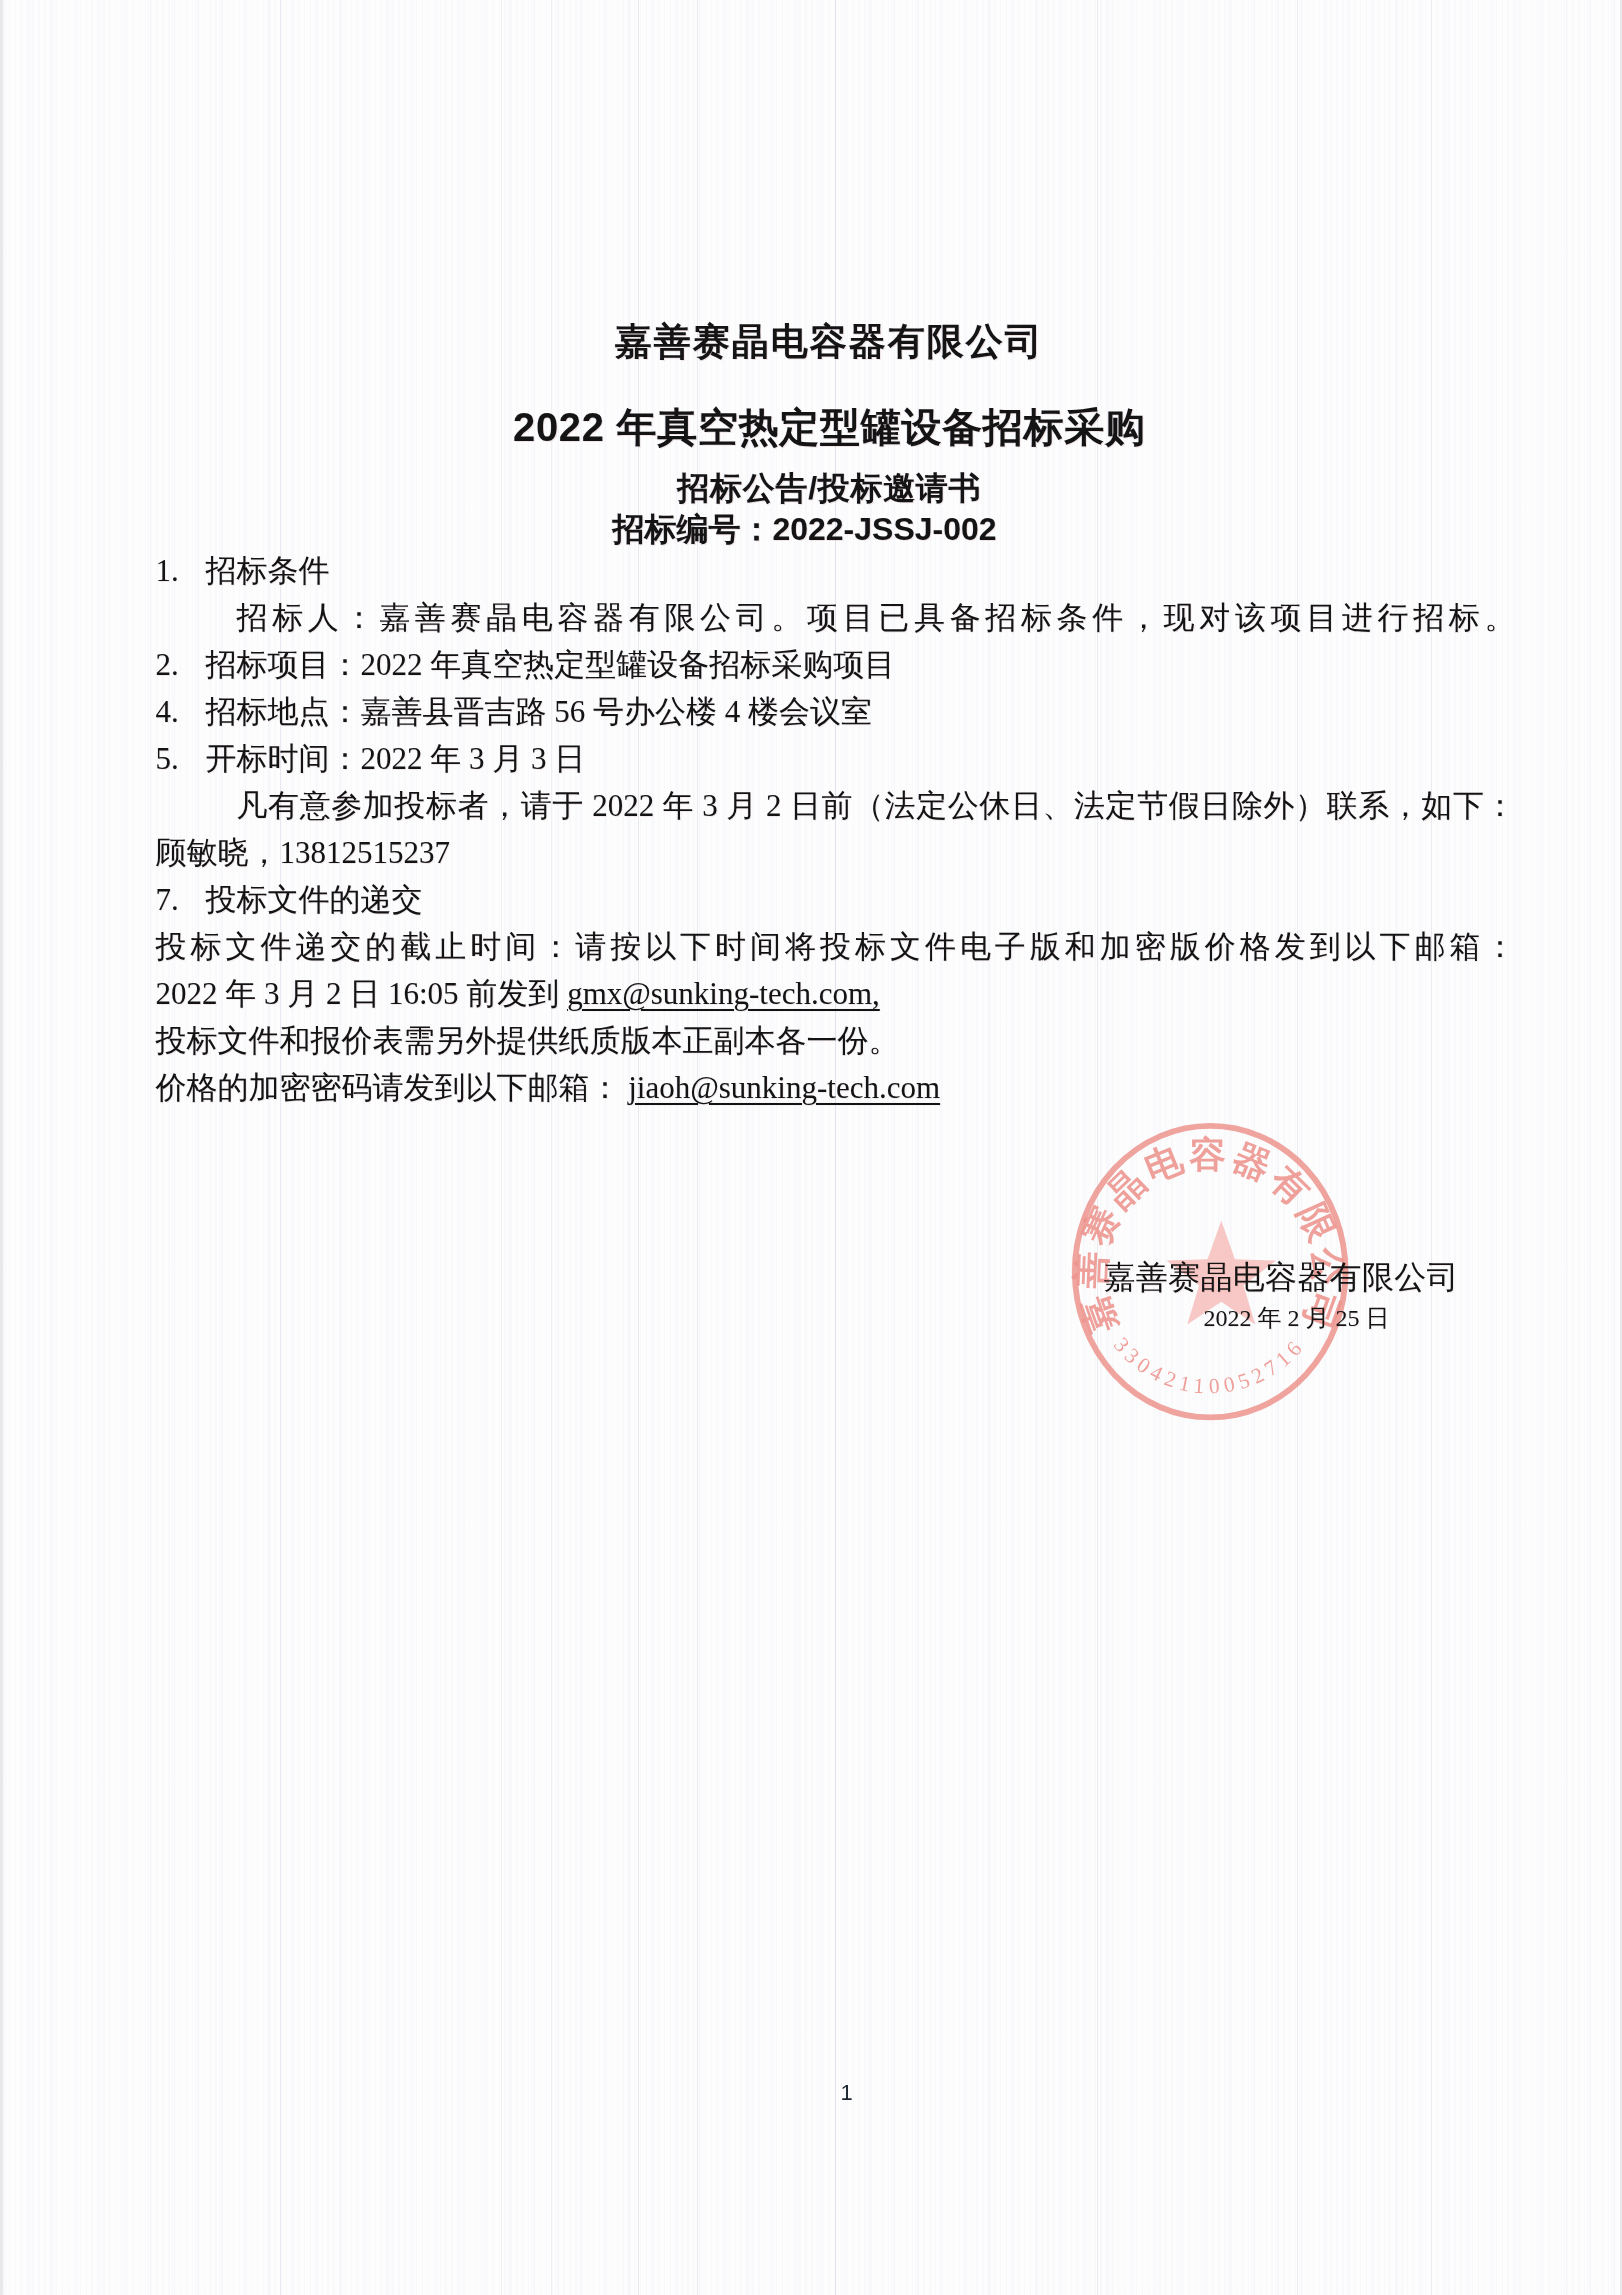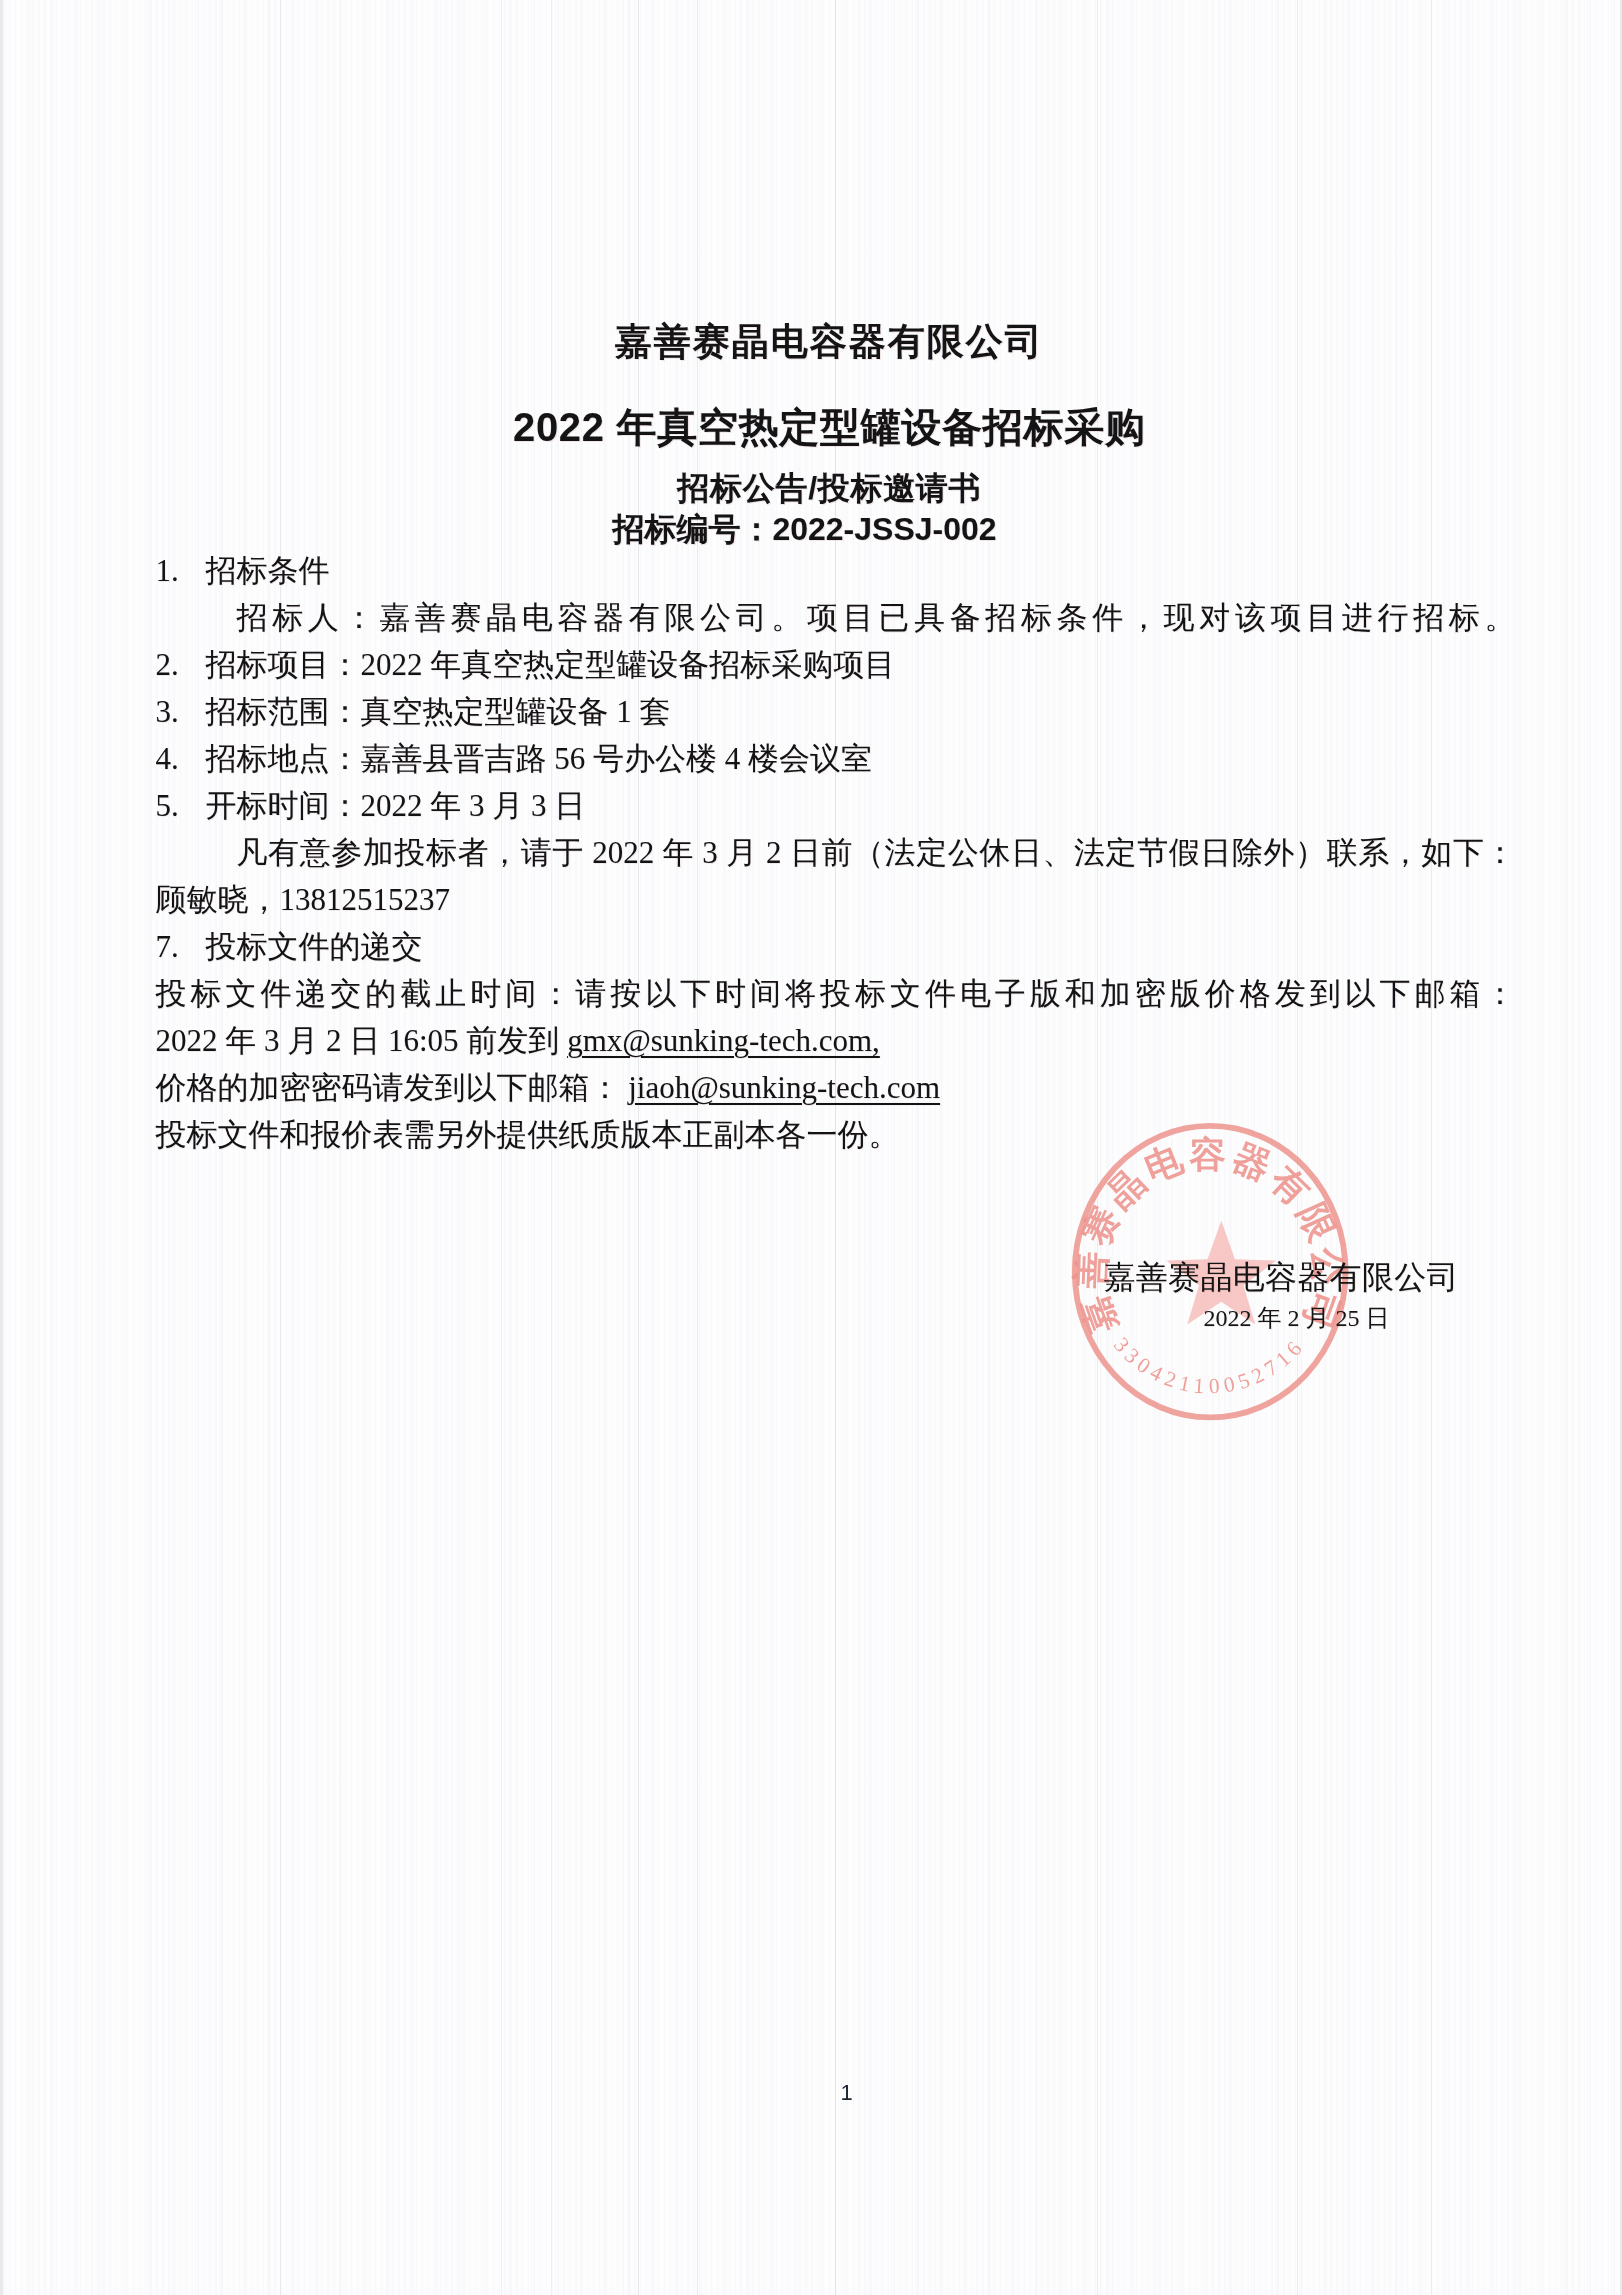--- a/index.html
+++ b/index.html
@@ -66,30 +66,29 @@
 
   <div class="titleline t-company">嘉善赛晶电容器有限公司</div>
   <div class="titleline t-project">2022 年真空热定型罐设备招标采购</div>
   <div class="titleline t-doctype">招标公告/投标邀请书</div>
   <div class="titleline t-no">招标编号：2022-JSSJ-002</div>
 
   <main class="bodytext">
     <div class="ln"><span class="no">1.</span><span>招标条件</span></div>
     <div class="ln ind just">招标人：嘉善赛晶电容器有限公司。项目已具备招标条件，现对该项目进行招标。</div>
     <div class="ln"><span class="no">2.</span><span>招标项目：2022 年真空热定型罐设备招标采购项目</span></div>
-    <div class="ln"><span class="no">3.</span><span>招标范围：真空热定型罐设备 1 套</span></div>
     <div class="ln"><span class="no">4.</span><span>招标地点：嘉善县晋吉路 56 号办公楼 4 楼会议室</span></div>
     <div class="ln"><span class="no">5.</span><span>开标时间：2022 年 3 月 3 日</span></div>
     <div class="ln ind just">凡有意参加投标者，请于 2022 年 3 月 2 日前（法定公休日、法定节假日除外）联系，如下：</div>
     <div class="ln">顾敏晓，13812515237</div>
     <div class="ln"><span class="no">7.</span><span>投标文件的递交</span></div>
     <div class="ln just">投标文件递交的截止时间：请按以下时间将投标文件电子版和加密版价格发到以下邮箱：</div>
     <div class="ln"><span>2022 年 3 月 2 日 16:05 前发到 </span><span class="u">gmx@sunking-tech.com,</span></div>
+    <div class="ln">投标文件和报价表需另外提供纸质版本正副本各一份。</div>
     <div class="ln"><span>价格的加密密码请发到以下邮箱： </span><span class="u">jiaoh@sunking-tech.com</span></div>
-    <div class="ln">投标文件和报价表需另外提供纸质版本正副本各一份。</div>
   </main>
 
   <svg class="stamp" width="283" height="302" viewBox="0 0 432 462">
     <defs>
       <path id="ringPath" d="M 83 326 A 162 162 0 1 1 349 326"></path>
       <path id="numPath" d="M 56 326 A 185 185 0 0 0 376 326"></path>
     </defs>
     <ellipse cx="217" cy="232" rx="207" ry="223" fill="none" stroke-width="9" opacity="0.85" stroke="#ec8b84"></ellipse>
     <polygon points="234,154 255,213 318,215 268,253 286,313 234,278 182,313 200,253 150,215 213,213" opacity="0.9" fill="#f5bdb9"></polygon>
     <text font-size="56" letter-spacing="6" opacity="0.88" fill="#ec8b84">

